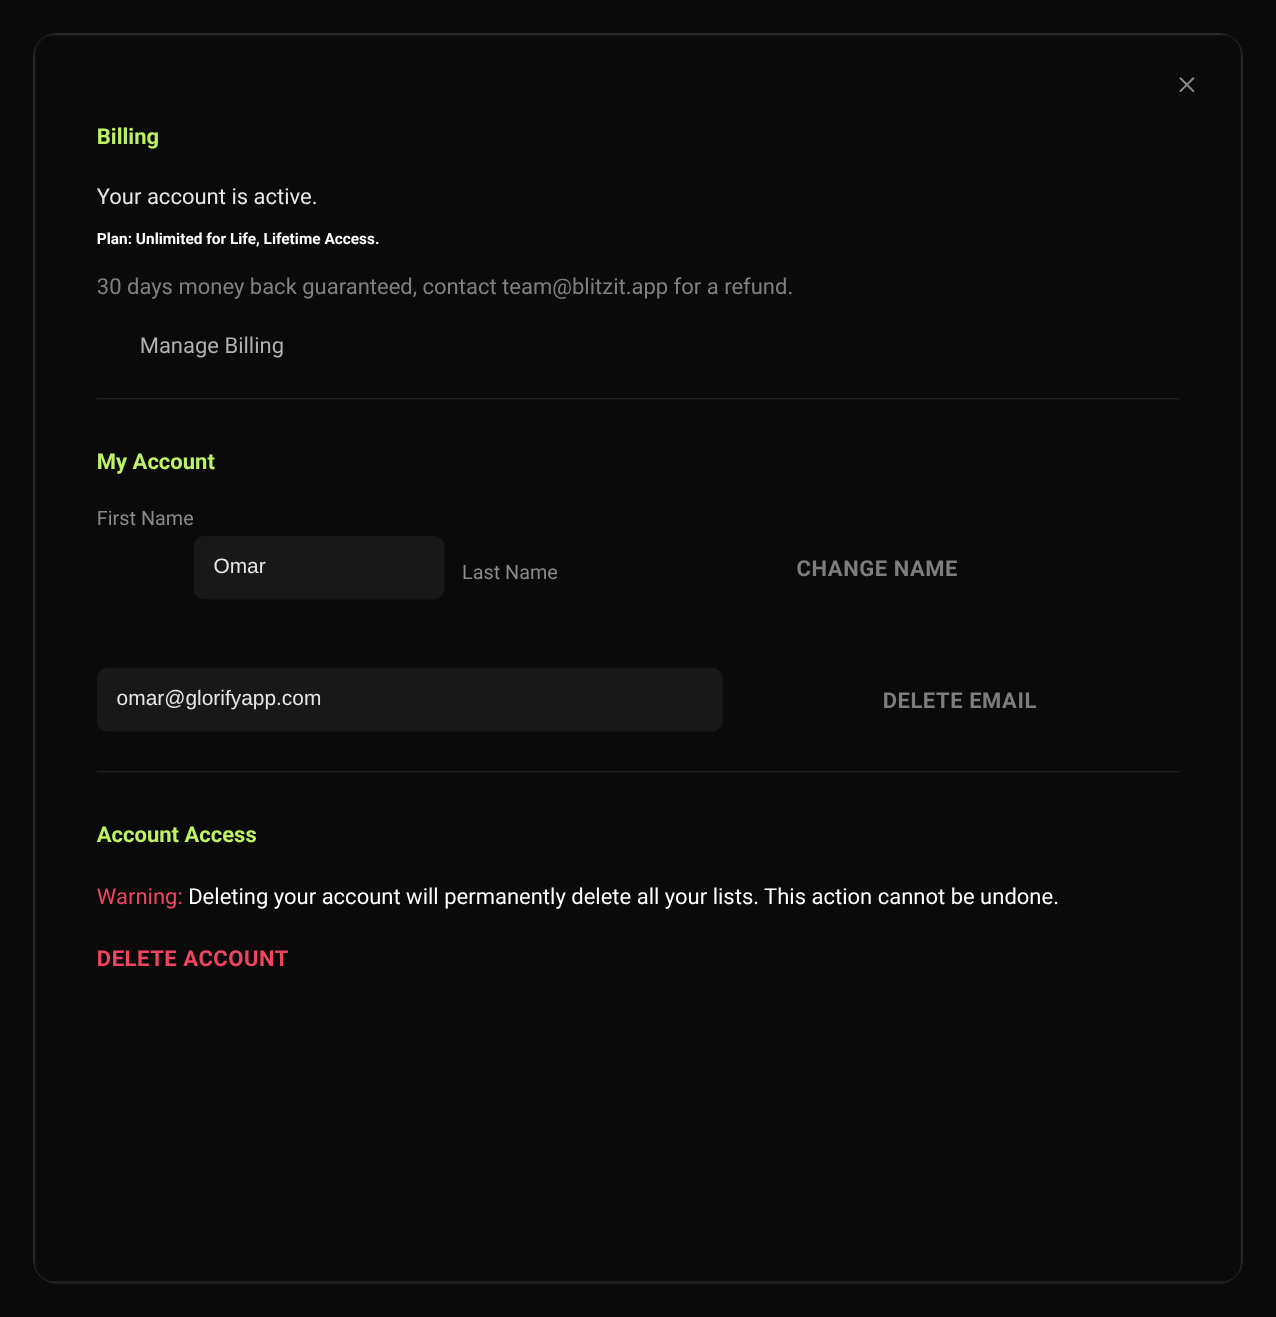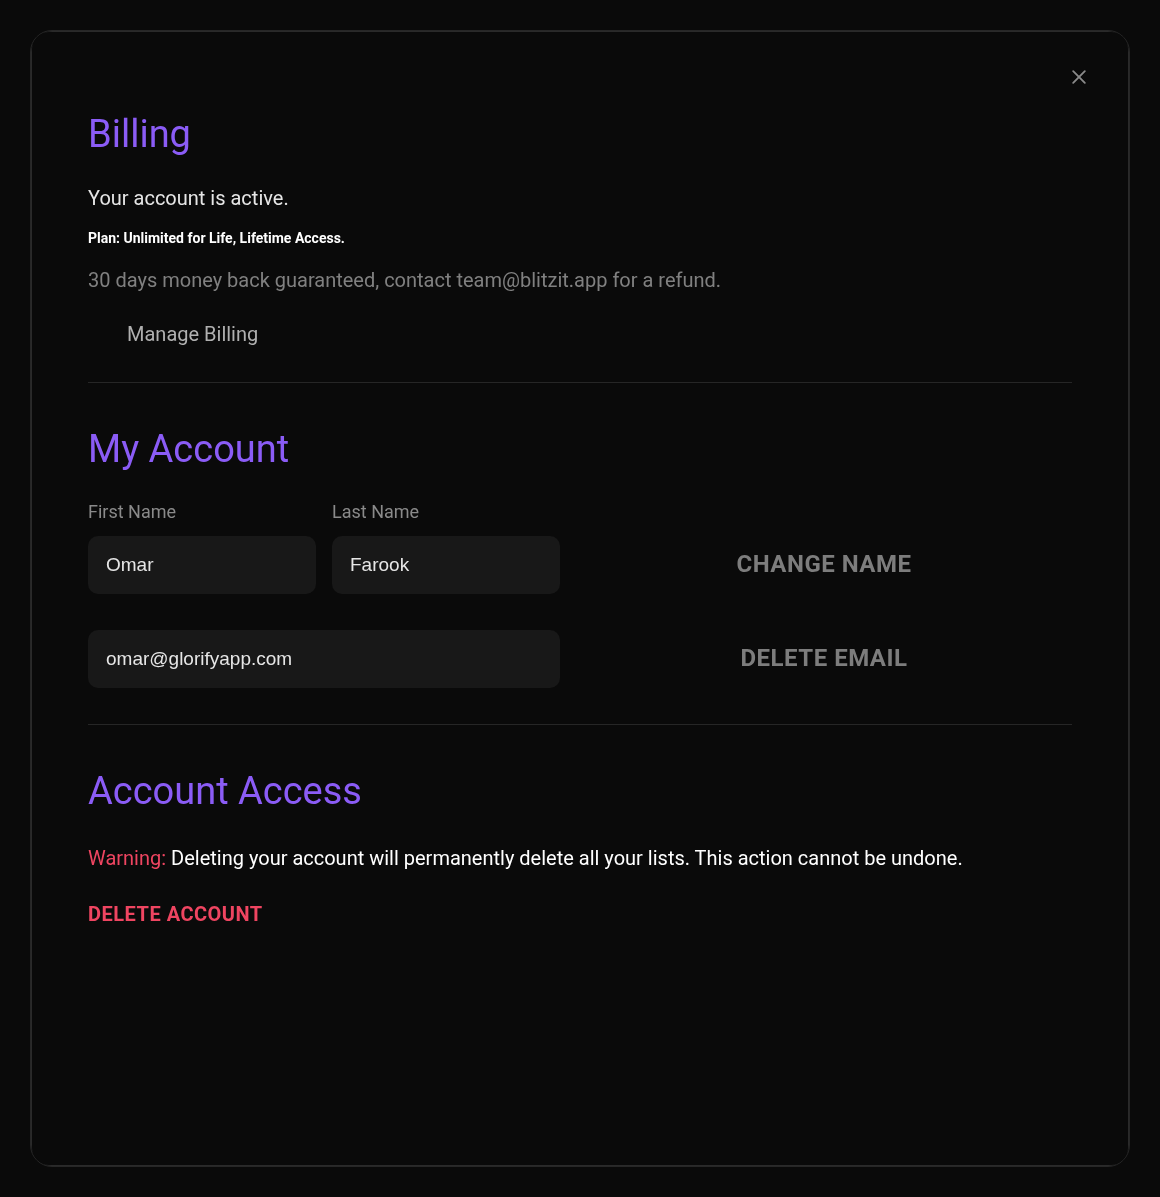--- a/index.html
+++ b/index.html
@@ -27,23 +27,23 @@
     }
     .close {
       position:absolute; top:30px; right:34px;
       width:30px; height:30px;
       display:flex; align-items:center; justify-content:center;
       cursor:pointer;
       color:#8a8a8a;
     }
     .close svg { width:20px; height:20px; }
     h2.section-title {
-      color:#8b5cf6;
-      font-size:38px;
-      font-weight:400;
+      color:#bef264;
+      font-size:20px;
+      font-weight:700;
       margin:44px 0 30px 0;
     }
     h2.first { margin-top:20px; }
     .status {
       color:#e6e6e6;
       font-size:20px;
       margin-bottom:20px;
     }
     .plan {
       color:#ffffff;
@@ -68,42 +68,43 @@
       height:1px;
       background:#262626;
       width:100%;
       margin:6px 0 0 0;
     }
     .field-row {
       display:flex; align-items:flex-end; gap:16px;
       margin-bottom:36px;
     }
     .field {
-      display:flex; flex-direction:column;
+      display:flex; flex-direction:row;
     }
     .field-label {
       color:#8a8a8a;
       font-size:18px;
       margin-bottom:14px;
     }
     .input {
       background:#181818;
       border:none; border-radius:10px;
       color:#e6e6e6;
       font-size:19px;
       padding:18px 18px;
       outline:none;
+      margin-top:26px;
     }
     .input.name { width:228px; }
-    .input.email { width:472px; }
+    .input.email { width:569px; }
     .action-btn {
       flex:1;
       text-align:center;
       color:#7d7d7d;
-      font-size:24px;
+      font-size:20px;
       font-weight:700;
       letter-spacing:.5px;
       cursor:pointer;
       user-select:none;
       padding-bottom:16px;
     }
     .access-warning {
       font-size:20px;
       color:#ffffff;
       line-height:1.55;
@@ -146,21 +147,20 @@
     
     <h2 class="section-title">My Account</h2>
 
     <div class="field-row">
       <div class="field">
         <span class="field-label">First Name</span>
         <input class="input name" value="Omar" style="">
       </div>
       <div class="field">
         <span class="field-label">Last Name</span>
-        <input class="input name" value="Farook" style="">
       </div>
       <div class="action-btn">CHANGE NAME</div>
     </div>
 
     <div class="field-row">
       <div class="field">
         <input class="input email" value="omar@glorifyapp.com" style="">
       </div>
       <div class="action-btn">DELETE EMAIL</div>
     </div>

